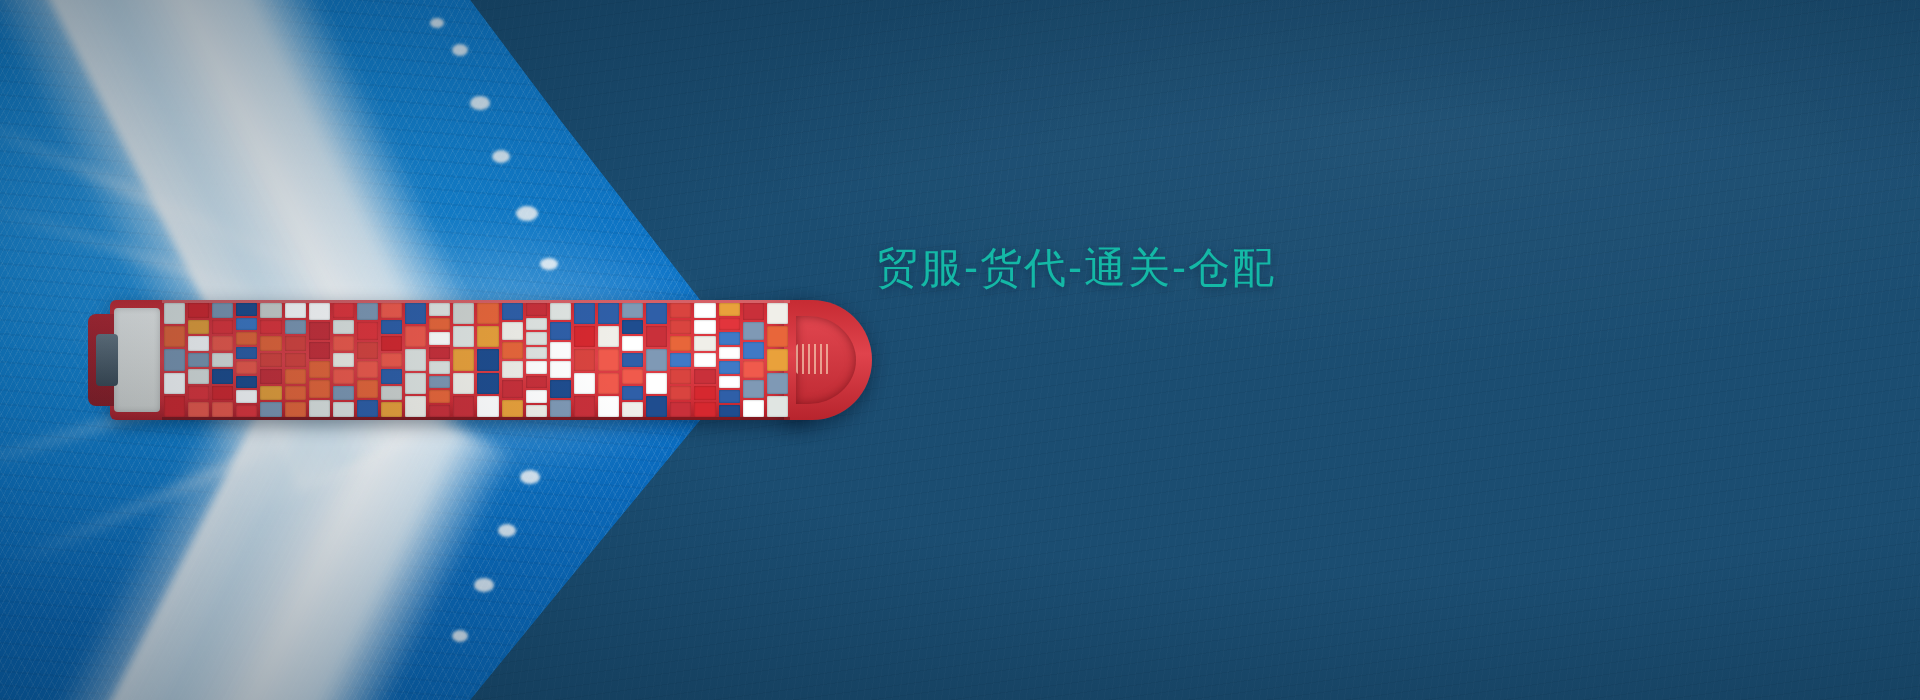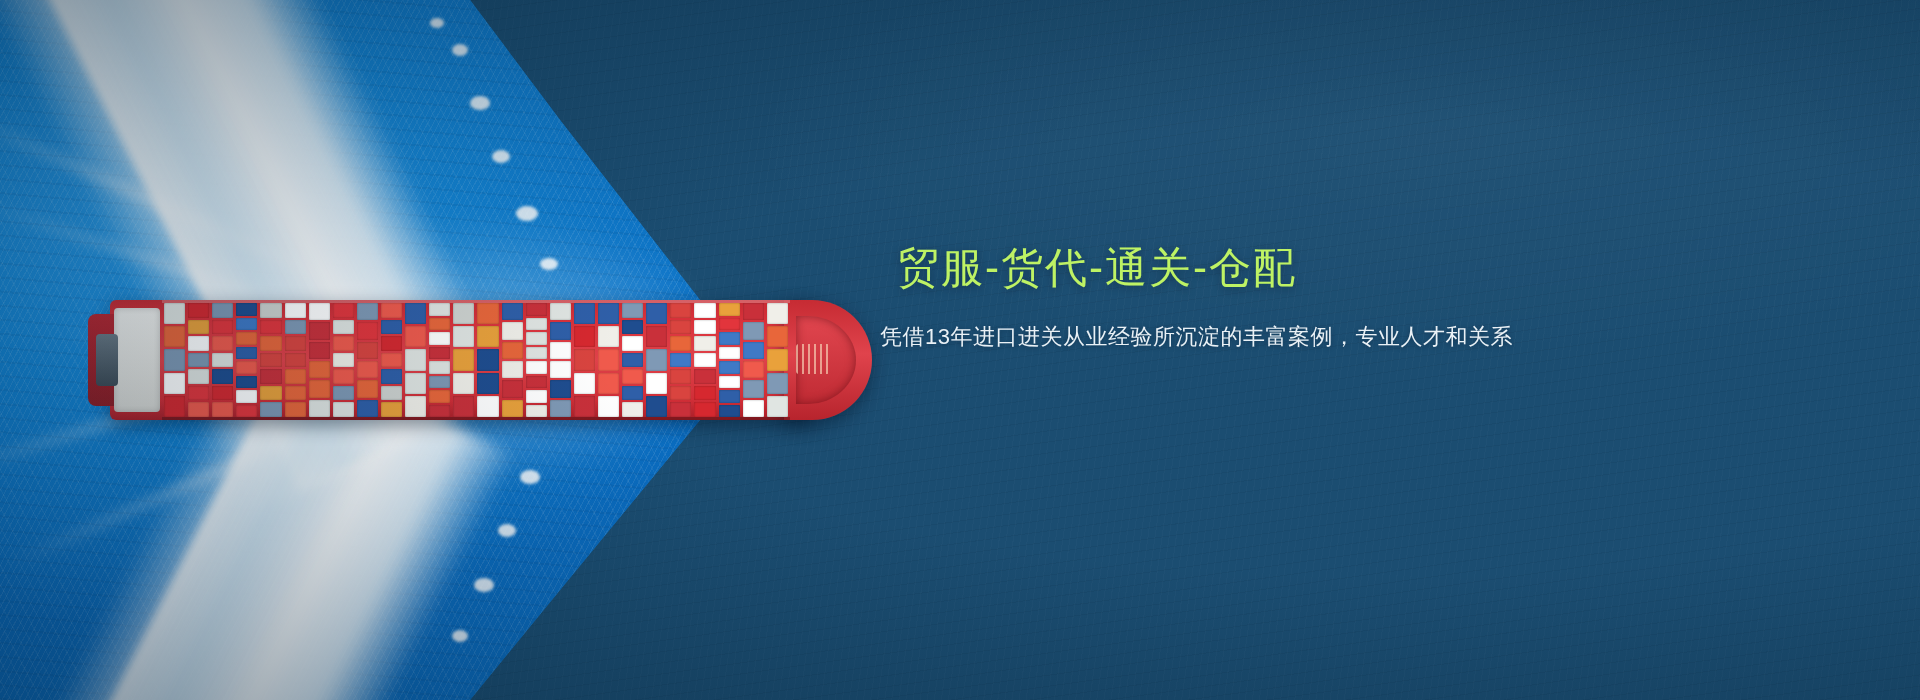--- a/index.html
+++ b/index.html
@@ -169,22 +169,22 @@
   .headline{
     color:#ffffff;
     font-size:61px;
     font-weight:bold;
     letter-spacing:3px;
     line-height:1;
     white-space:nowrap;
     text-shadow:0 2px 10px rgba(0,16,32,.45);
   }
   .subhead{
-    margin-top:44px;margin-left:40px;
-    color:#bef264;
+    margin-top:44px;margin-left:19px;
+    color:#14b8a6;
     font-size:42px;
     letter-spacing:2px;
     line-height:1.15;
     white-space:nowrap;
     text-shadow:0 2px 8px rgba(0,16,32,.4);
   }
   .desc{
     margin-top:26px;margin-left:23px;
     color:#eaf1f6;
     font-size:22px;
@@ -459,17 +459,16 @@
           <div class="box" style="background: rgb(224, 229, 226);"></div>
         </div>
       </div>
   </div>
 
   <div class="vig"></div>
 
   <div class="copy">
     <div class="subhead">贸服-货代-通关-仓配</div>
     <div class="desc" id="desc">
-        <span>凭借13年进口进关从业经验所沉淀的丰富案例，专业人才和关系</span>
       </div>
   </div>
 
 </div>
 
 </body></html>

